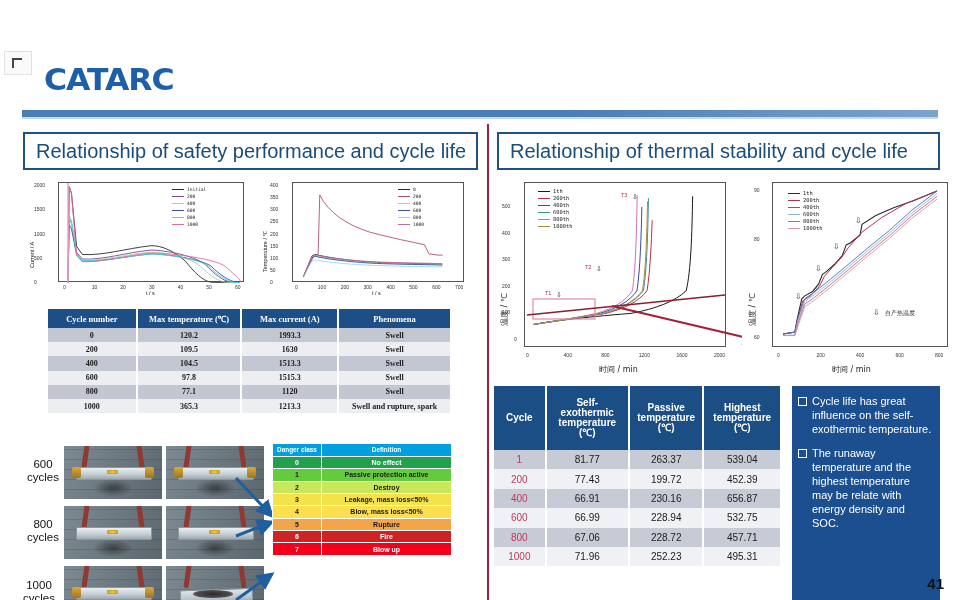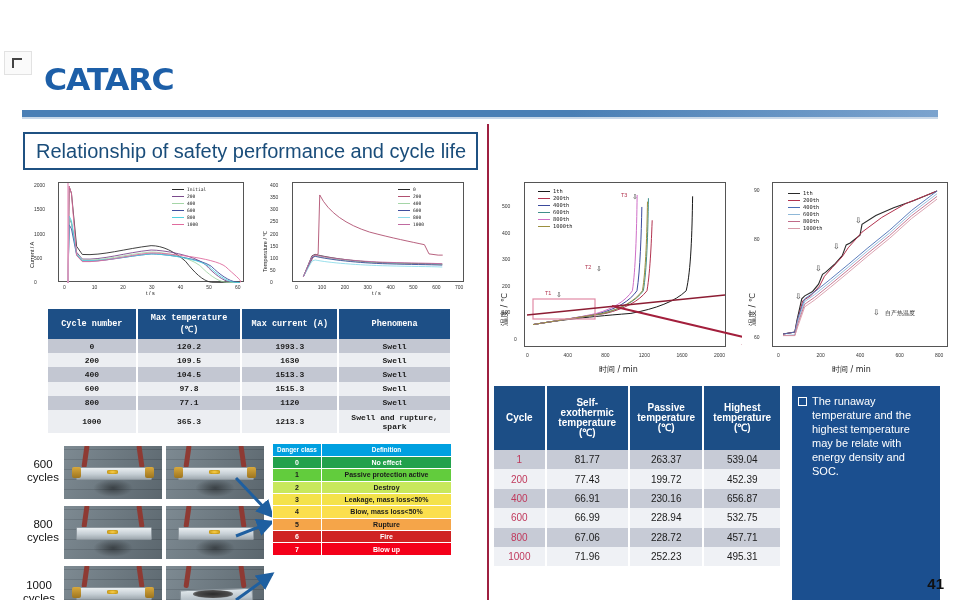--- a/index.html
+++ b/index.html
@@ -37,21 +37,21 @@
   .plotbox{position:absolute;border:1px solid #555;box-sizing:border-box;background:#fff;}
   .axlabel{position:absolute;font-size:5.5px;color:#222;font-family:"Liberation Sans", sans-serif;}
   .axlabel.y{transform:rotate(-90deg);transform-origin:left top;white-space:nowrap;}
   .tick{position:absolute;font-size:5px;color:#333;font-family:"Liberation Sans", sans-serif;}
   .legend{position:absolute;font-size:5px;color:#222;line-height:7px;}
   .legend .row{display:flex;align-items:center;gap:3px;height:7px;}
   .legend .sw{width:12px;height:1.6px;display:inline-block;}
   .legend .lbl{font-family:"DejaVu Sans Mono", monospace;font-size:4.6px;}
 
   
-  .tbl{position:absolute;border-collapse:collapse;font-family:Liberation Mono, monospace;}
+  .tbl{position:absolute;border-collapse:collapse;font-family:Liberation Serif, serif;}
   #tbl-cycle{left:48px;top:261px;width:404px;}
   #tbl-cycle th{background:#1d4f86;color:#fff;font-size:8.5px;font-weight:bold;
     padding:4px 2px;text-align:center;border-right:2px solid #fff;}
   #tbl-cycle td{font-size:8px;font-weight:bold;color:#1b1b1b;text-align:center;
     padding:2.6px 2px;border-right:2px solid #fff;}
   #tbl-cycle tr.odd td{background:#c3c7d2;}
   #tbl-cycle tr.even td{background:#eceef2;}
 
   
   #tbl-danger{position:absolute;left:272px;top:395px;width:180px;border-collapse:collapse;}
@@ -119,20 +119,21 @@
 <body>
 
 <div class="slide">
 
   <div class="corner-mark"></div>
   <div class="logo">CATARC</div>
   <div class="hbar"></div>
   <div class="hbar2"></div>
 
   <div class="panel-title" id="title-left">Relationship of safety performance and cycle life</div>
+  <div class="panel-title" id="title-right">Relationship of thermal stability and cycle life</div>
   <div class="divider"></div>
 
   <div class="chart" id="chart-current" style="left:24px;top:128px;width:228px;height:125px;">
     <div class="axlabel y" style="left:5px;top:92px;">Current / A</div>
     <div class="plotbox" style="left:34px;top:6px;width:186px;height:100px;">
       <svg width="186" height="100" viewBox="0 0 186 100" style="display:block">
         <g id="cur-lines" fill="none" stroke-width="0.9">
             <path d="M9,100 L10.146666666666667,3.4849999999999994 L12.44,10.241050000000001 L17.6,63.334 L23.333333333333332,71.482 C43.4,72.84 66.33333333333333,65.6426 92.13333333333334,62.655 C103.60000000000001,62.655 115.06666666666668,68.25675 126.53333333333333,78.27199999999999 C135.13333333333333,89.136 143.73333333333332,98.06 152.33333333333334,99.2725 L181,99.612" stroke="#2b2b2b" stroke-width="0.9" fill="none"></path>
             <path d="M9,100 L10.146666666666667,35.49499999999999 L12.44,40.010349999999995 L17.6,69.22675000000001 L23.333333333333332,76.06524999999999 C43.4,77.205 66.33333333333333,69.6584 92.13333333333334,67.02 C103.60000000000001,67.02 135.13333333333333,71.967 146.6,81.764 C155.2,90.882 163.8,98.06 172.4,99.2725 L181,99.612" stroke="#7b4a8c" stroke-width="0.9" fill="none"></path>
             <path d="M9,100 L10.146666666666667,35.00999999999999 L12.44,39.5593 L17.6,70.53625 L23.333333333333332,77.08375000000001 C43.4,78.175 66.33333333333333,71.44319999999999 92.13333333333334,68.96000000000001 C103.60000000000001,68.96000000000001 129.39999999999998,73.616 140.86666666666667,82.53999999999999 C149.46666666666667,91.27 158.06666666666666,98.06 166.66666666666666,99.2725 L181,99.612" stroke="#a5d6a7" stroke-width="0.9" fill="none"></path>
@@ -605,18 +606,22 @@
           <td>71.96</td>
           <td>252.23</td>
           <td>495.31</td>
         </tr>
       </tbody>
   </table>
 
   <div id="bullets">
       <div class="bullet">
         <span class="bx"></span>
+        <span class="btxt">Cycle life has great influence on the self-exothermic temperature.</span>
+      </div>
+      <div class="bullet">
+        <span class="bx"></span>
         <span class="btxt">The runaway temperature and the highest temperature may be relate with energy density and SOC.</span>
       </div>
     </div>
 
   <div class="pagenum">41</div>
 </div>
 
 </body></html>

